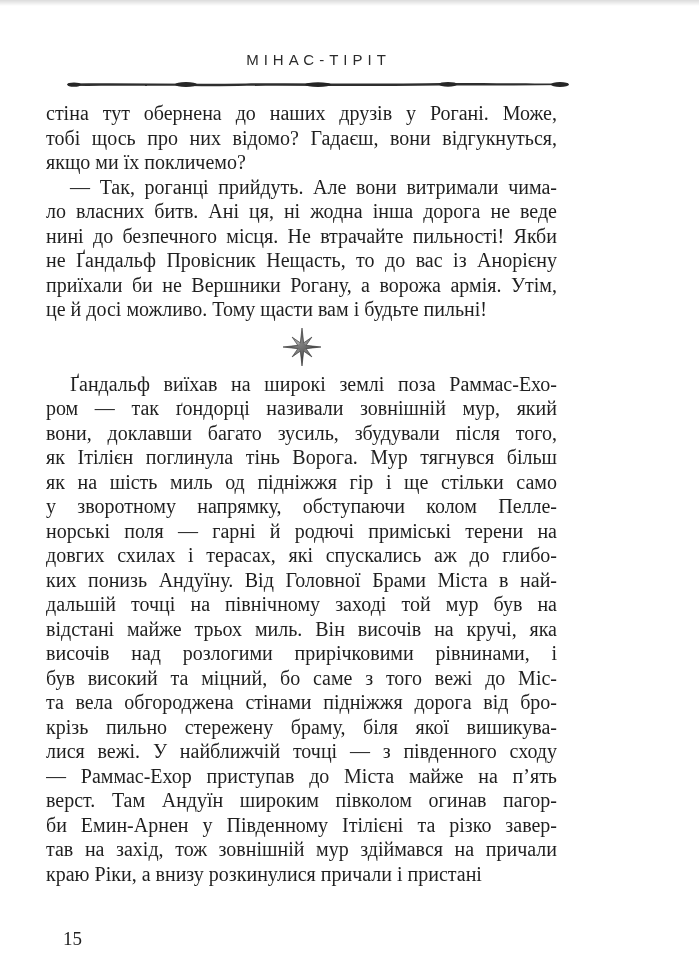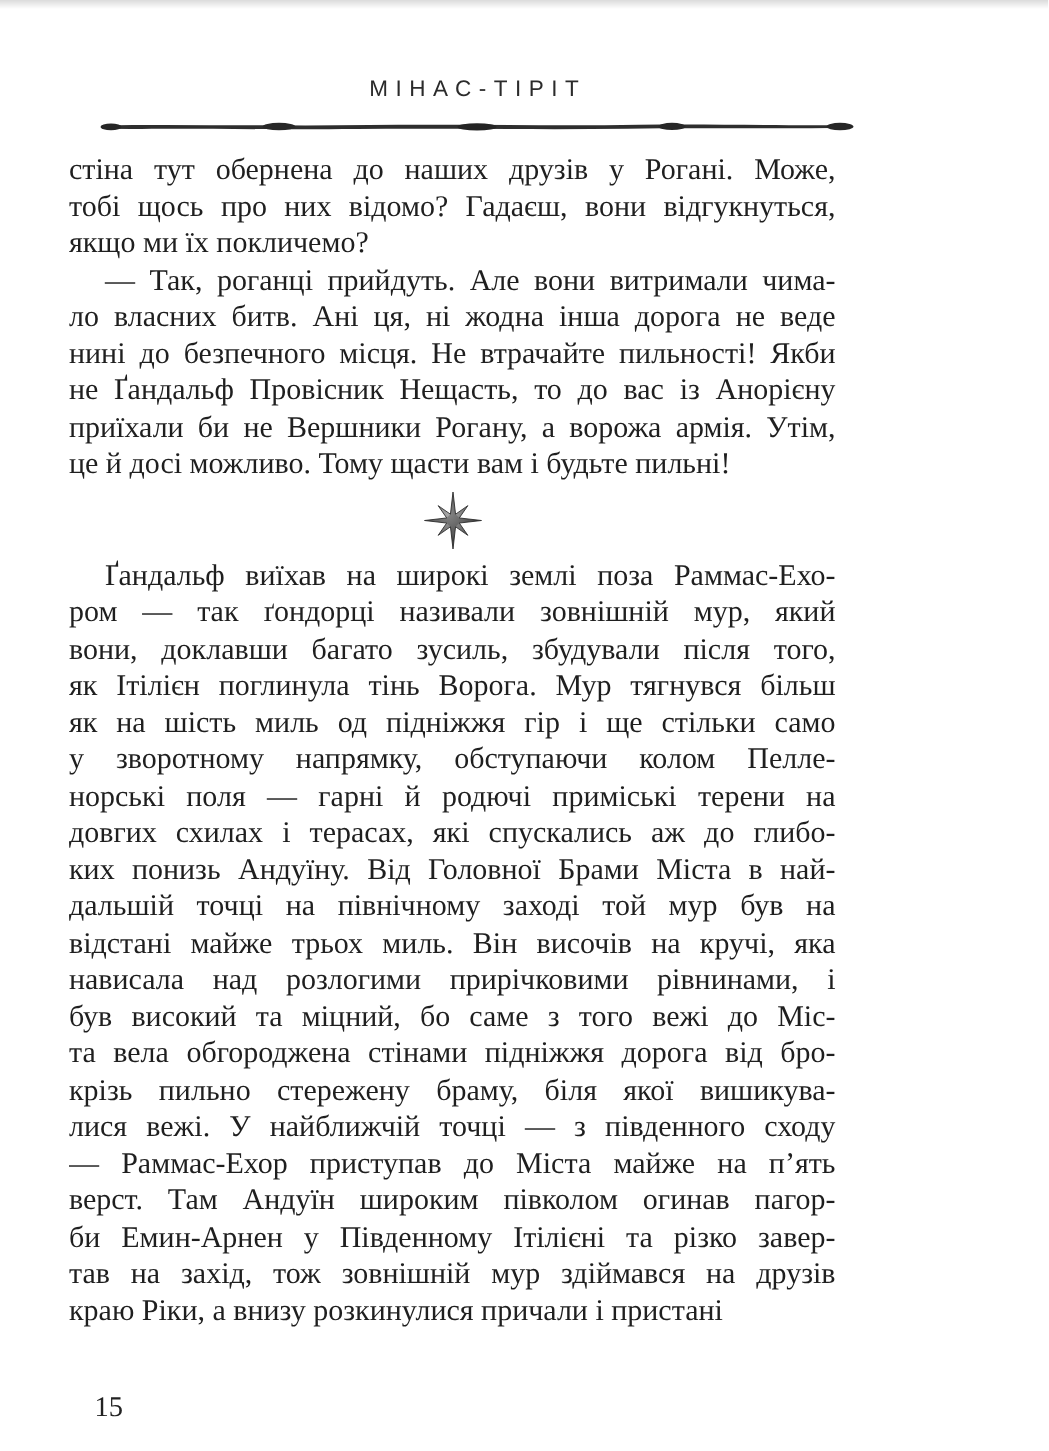--- a/index.html
+++ b/index.html
@@ -131,26 +131,26 @@
     <div class="line">ром — так ґондорці називали зовнішній мур, який</div>
     <div class="line">вони, доклавши багато зусиль, збудували після того,</div>
     <div class="line">як Ітілієн поглинула тінь Ворога. Мур тягнувся більш</div>
     <div class="line">як на шість миль од підніжжя гір і ще стільки само</div>
     <div class="line">у зворотному напрямку, обступаючи колом Пелле-</div>
     <div class="line">норські поля — гарні й родючі приміські терени на</div>
     <div class="line">довгих схилах і терасах, які спускались аж до глибо-</div>
     <div class="line">ких понизь Андуїну. Від Головної Брами Міста в най-</div>
     <div class="line">дальшій точці на північному заході той мур був на</div>
     <div class="line">відстані майже трьох миль. Він височів на кручі, яка</div>
-    <div class="line">нависала над розлогими прирічковими рівнинами, і</div>
+    <div class="line">височів над розлогими прирічковими рівнинами, і</div>
     <div class="line">був високий та міцний, бо саме з того вежі до Міс-</div>
     <div class="line">та вела обгороджена стінами підніжжя дорога від бро-</div>
     <div class="line">крізь пильно стережену браму, біля якої вишикува-</div>
     <div class="line">лися вежі. У найближчій точці — з південного сходу</div>
     <div class="line">— Раммас-Ехор приступав до Міста майже на п’ять</div>
     <div class="line">верст. Там Андуїн широким півколом огинав пагор-</div>
     <div class="line">би Емин-Арнен у Південному Ітілієні та різко завер-</div>
-    <div class="line">тав на захід, тож зовнішній мур здіймався на друзів</div>
+    <div class="line">тав на захід, тож зовнішній мур здіймався на причали</div>
     <div class="line last">краю Ріки, а внизу розкинулися причали і пристані</div>
   </div>
 
   <div class="folio">15</div>
 </div>
 
 </body></html>

